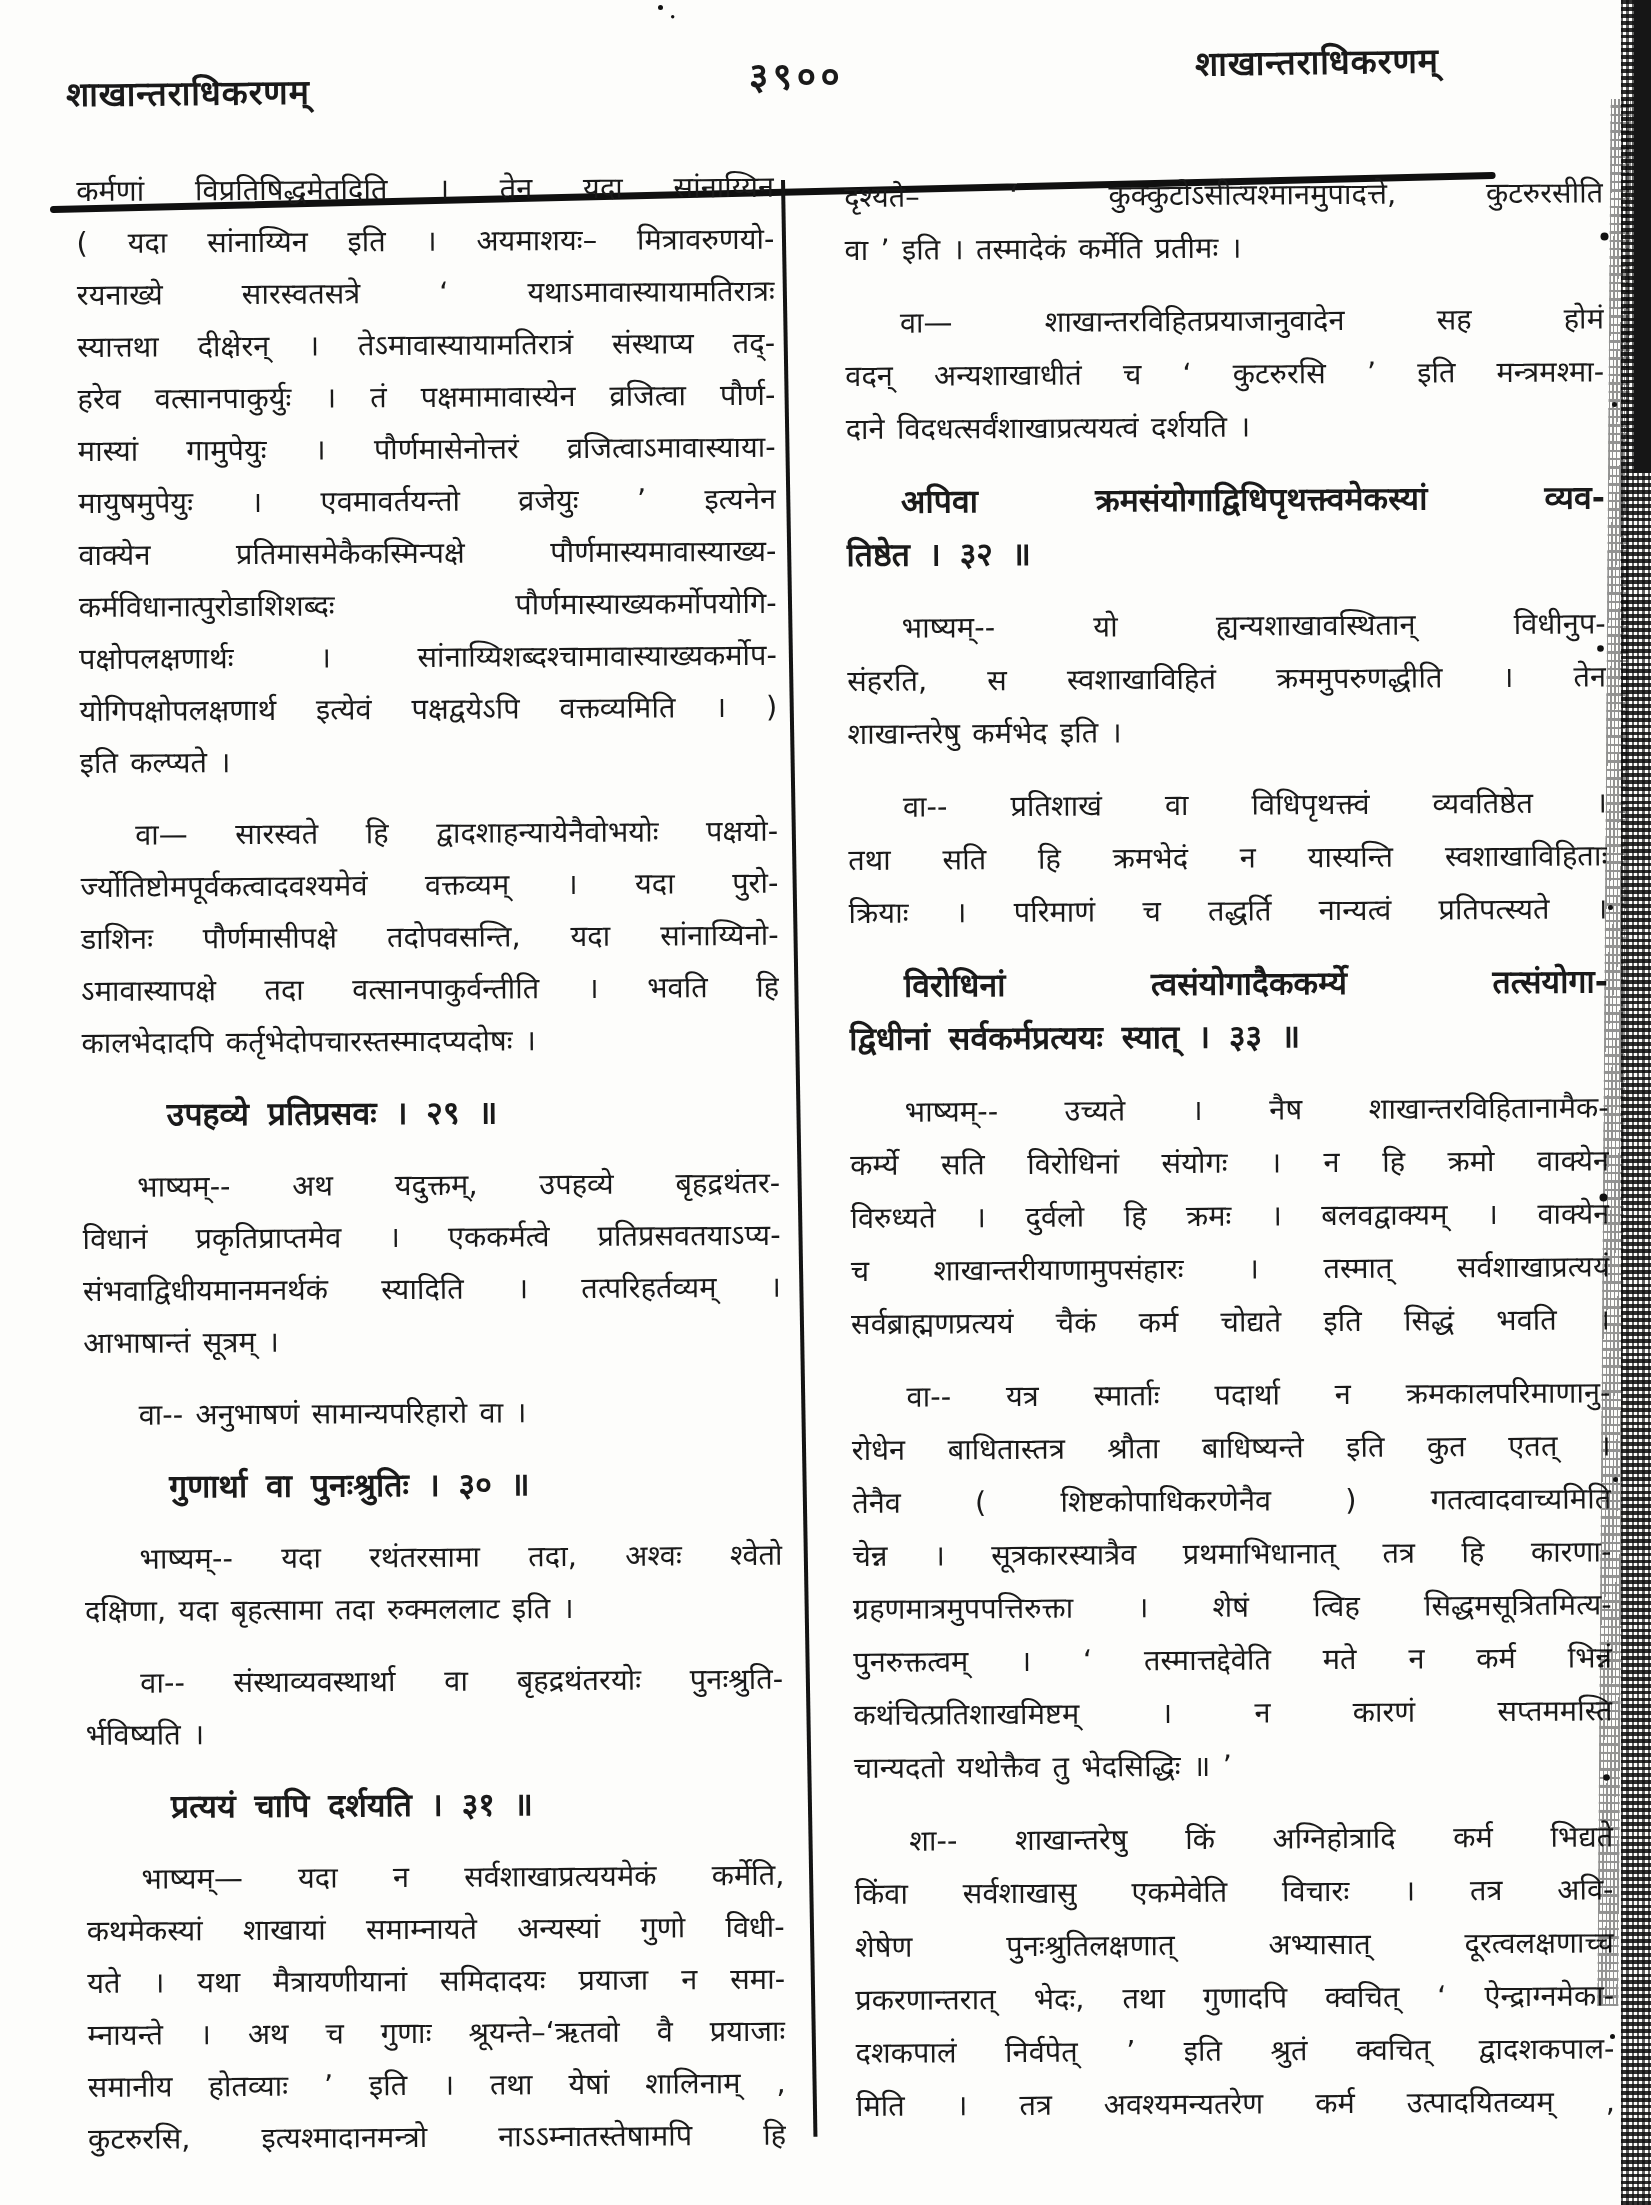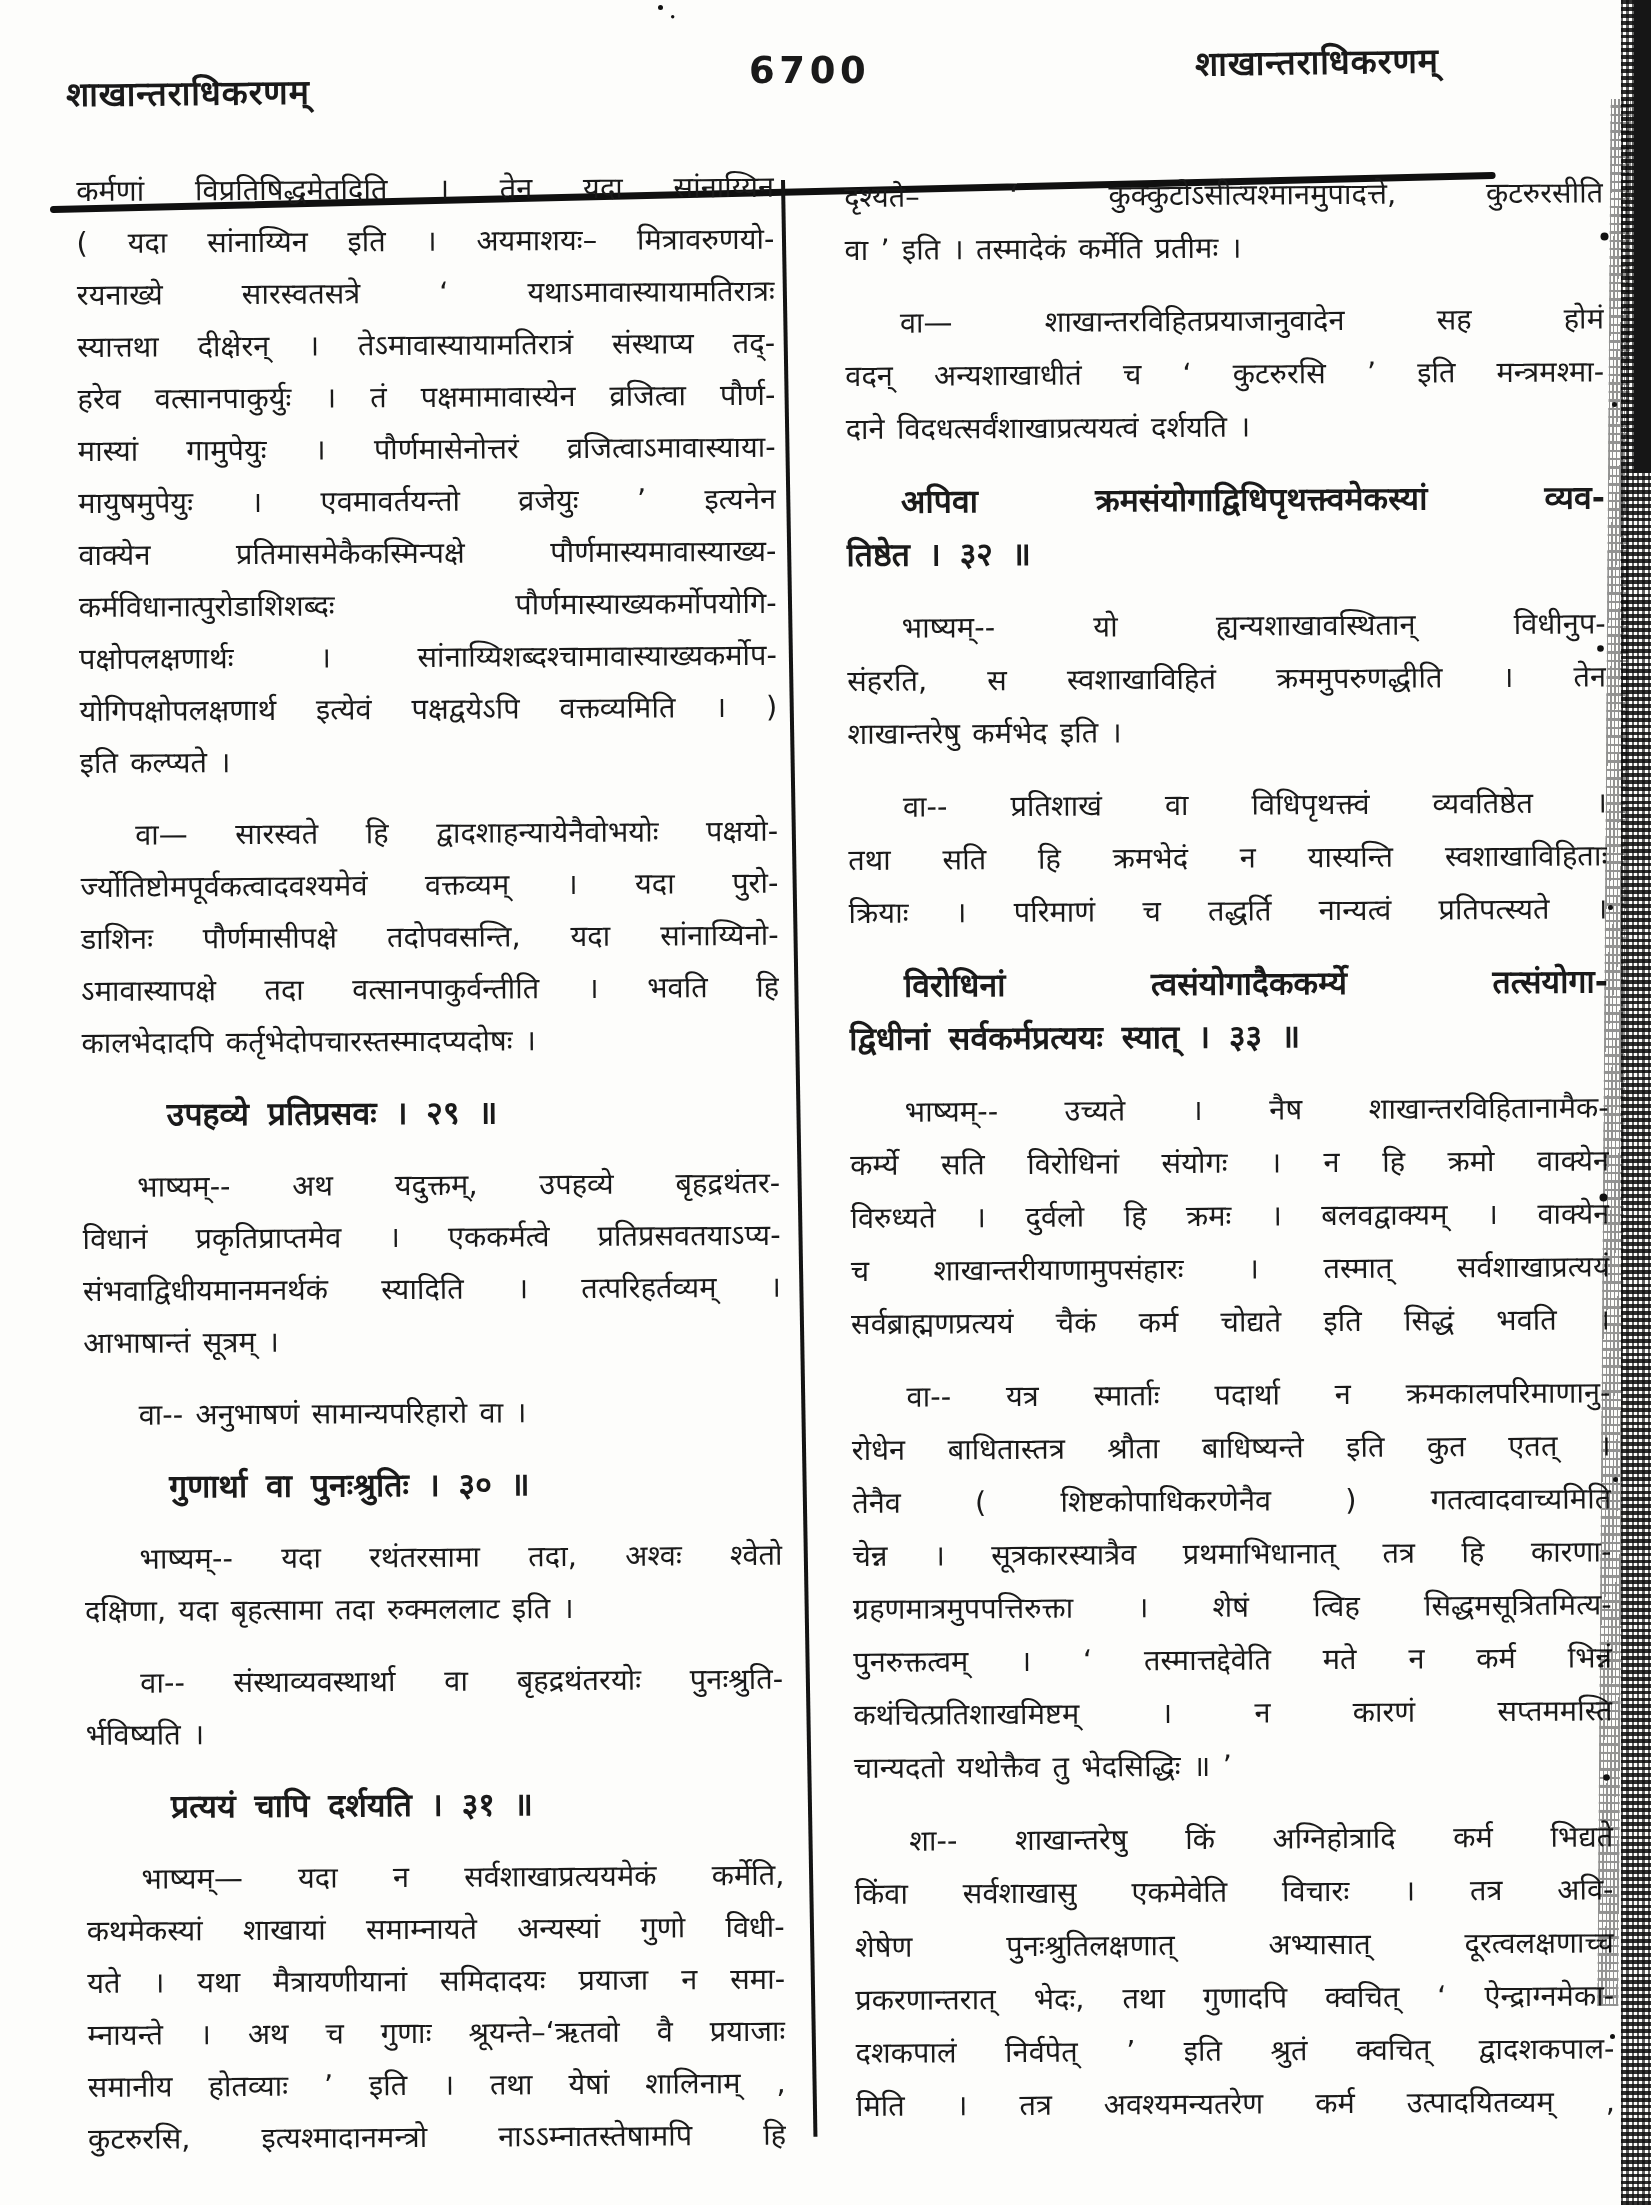--- a/index.html
+++ b/index.html
@@ -85,21 +85,21 @@
       952px 2029px 0 0 #111;
   }
 </style>
 </head>
 <body>
 
 <div class="page">
 
   <div>
     <span class="hdr-left">शाखान्तराधिकरणम्</span>
-    <span class="hdr-page">6700</span>
+    <span class="hdr-page">३९००</span>
     <span class="hdr-right">शाखान्तराधिकरणम्</span>
   </div>
 
   <div class="rule"></div>
   <div class="divider"></div>
 
   <section class="col col-left" id="left-col">
       <div class="ln">कर्मणां विप्रतिषिद्धमेतदिति । तेन यदा सांनाय्यिन</div>
       <div class="ln">( यदा सांनाय्यिन इति । अयमाशयः– मित्रावरुणयो-</div>
       <div class="ln">रयनाख्ये सारस्वतसत्रे ‘ यथाऽमावास्यायामतिरात्रः</div>

